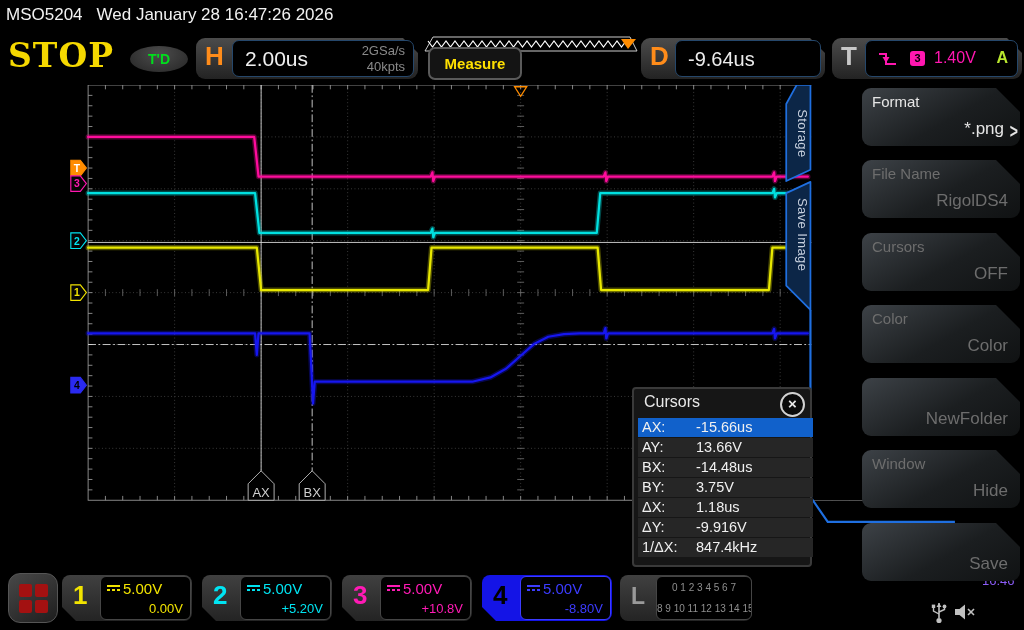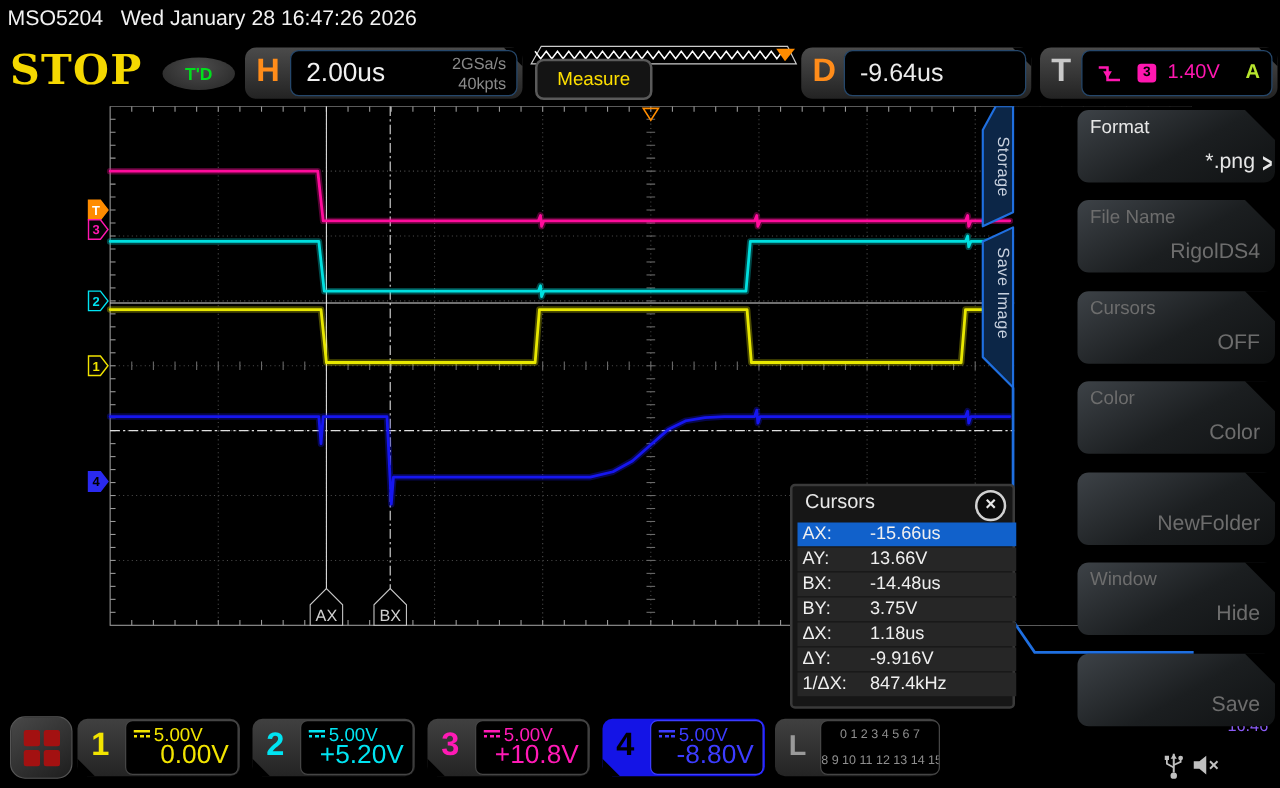--- a/index.html
+++ b/index.html
@@ -16,21 +16,21 @@
            background:radial-gradient(ellipse at 50% 30%,#4c4c4c,#252525);
            color:#00df1d;font-weight:bold;font-size:14px;text-align:center;line-height:26px;}
   
   .hgroup{background:linear-gradient(#4b4b4b,#232323);border-radius:9px;height:41px;top:38px;}
   .bev-tr{position:absolute;top:0;right:0;width:0;height:0;
           border-top:15px solid #000;border-left:15px solid transparent;}
   .bev-bl{position:absolute;bottom:0;left:0;width:0;height:0;
           border-bottom:14px solid #000;border-right:14px solid transparent;}
   .hletter{position:absolute;left:9px;top:3px;font-size:26px;font-weight:bold;}
   .ibox{position:absolute;top:2px;background:#000;border:1px solid #25476b;border-radius:7px;height:35px;}
-  .btn{border-radius:7px;text-align:center;font-weight:normal;}
+  .btn{border-radius:7px;text-align:center;font-weight:bold;}
   #measure-btn{left:428px;top:47px;width:90px;height:29px;background:#141414;border:2px solid #5a5a5a;
                color:#ffe000;font-size:15px;line-height:29px;}
   #run-btn{left:523px;top:44px;width:111px;height:31px;background:#0d1214;border:2px solid #2e7d8a;
            color:#00e600;font-size:16px;line-height:31px;}
   
   #cursors{left:632px;top:387px;width:176px;height:176px;background:#161616;
            border:2px solid #3a3a3a;border-radius:4px;z-index:40;}
   #cursors-title{position:absolute;left:10px;top:4px;font-size:16px;color:#e8e8e8;}
   #cursors-close{position:absolute;right:5px;top:3px;width:21px;height:21px;border-radius:50%;
                  border:2px solid #d2d2d2;background:#0a0a0a;color:#e8e8e8;font-size:15px;
@@ -58,21 +58,21 @@
                  background:linear-gradient(145deg,#484848,#1e1e1e);border:1px solid #555;}
   .redsq{position:absolute;width:13px;height:13px;background:#a31111;border-radius:2px;}
   .chbtn{position:absolute;top:5px;width:130px;height:46px;border-radius:8px;
          background:linear-gradient(#404040,#242424);}
   .chbtn.sel{background:#1414e6;}
   .chnum{position:absolute;left:11px;top:5px;font-size:26px;font-weight:bold;}
   .chinner{position:absolute;left:38px;top:1px;width:89px;height:42px;background:#000;
            border:1px solid #454545;border-radius:6px;}
   .chbtn.sel .chinner{border-color:#3c3cff;}
   .chrow1{position:absolute;left:6px;top:3px;font-size:15px;white-space:nowrap;}
-  .chrow2{position:absolute;right:7px;bottom:3px;font-size:21px;}
+  .chrow2{position:absolute;right:7px;bottom:3px;font-size:13px;}
   .dcicon{display:inline-block;width:13px;height:9px;vertical-align:1px;margin-right:3px;}
   .dcicon .b1{height:2px;margin-top:1px;}
   .dcicon .b2{height:2px;margin-top:2px;background:repeating-linear-gradient(90deg,currentColor 0 3px,transparent 3px 5px);}
   #lbtn{position:absolute;left:620px;top:5px;width:132px;height:46px;border-radius:8px;
         background:linear-gradient(#404040,#242424);}
   #lbtn .lchar{position:absolute;left:11px;top:8px;font-size:23px;font-weight:bold;color:#9a9a9a;}
   #lbtn .linner{position:absolute;left:36px;top:1px;width:94px;height:42px;background:#000;
                 border:1px solid #454545;border-radius:6px;overflow:hidden;}
   .lrow{position:absolute;left:0;width:100%;text-align:center;font-size:10px;color:#8f8f8f;white-space:nowrap;}
   #clock{position:absolute;left:982px;top:3px;font-size:13px;color:#8b5cf6;}

